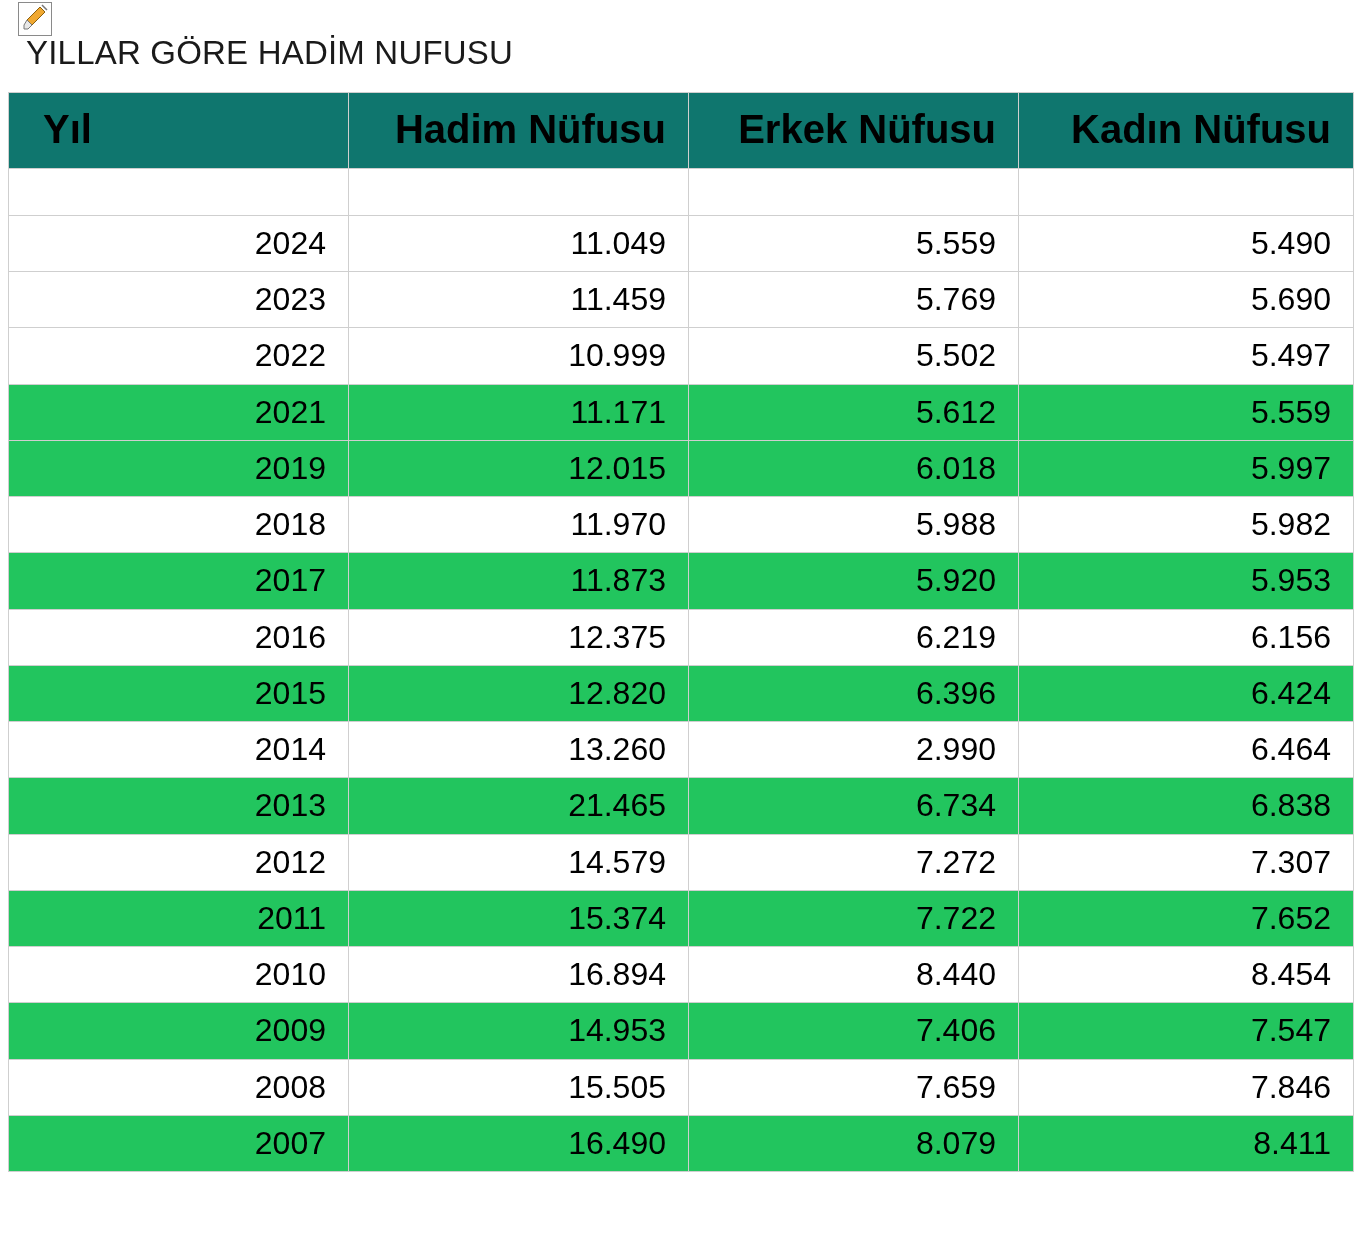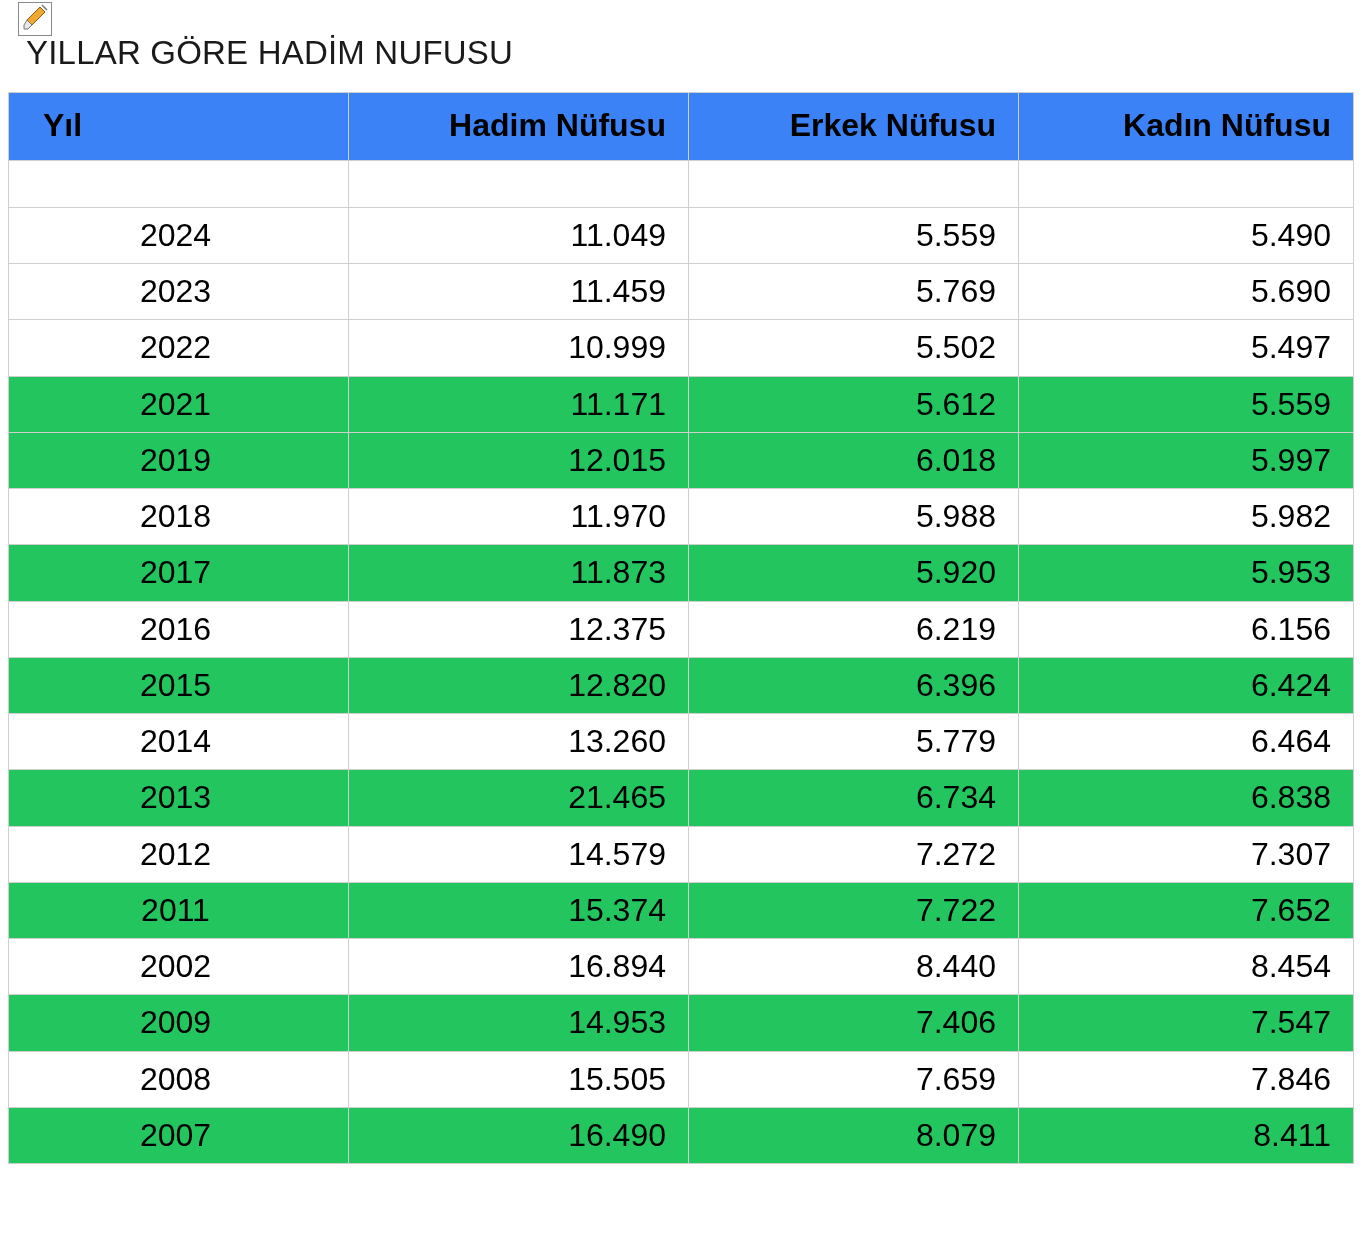--- a/index.html
+++ b/index.html
@@ -50,43 +50,43 @@
     border-collapse: collapse;
     width: 1345px;
     table-layout: fixed;
   }
   table.data col.c0 { width: 340px; }
   table.data col.c1 { width: 340px; }
   table.data col.c2 { width: 330px; }
   table.data col.c3 { width: 335px; }
 
   table.data th {
-    font-size: 32px;
+    font-size: 40px;
     font-weight: bold;
     padding: 14px 22px 16px 6px;
     border: 1px solid #cfcfcf;
-    background: #3b82f6;
+    background: #0f766e;
     text-align: right;
     white-space: nowrap;
   }
   table.data th.left {
     text-align: left;
     padding-left: 34px;
   }
 
   table.data td {
     font-size: 32px;
     padding: 6px 22px 7px 22px;
     border: 1px solid #cfcfcf;
     text-align: right;
     white-space: nowrap;
     line-height: 1.32;
   }
   table.data td.year {
-    text-align: center;
+    text-align: right;
     padding-left: 16px;
   }
   table.data tr.alt td {
     background: #22c55e;
   }
   table.data tr.spacer td {
     height: 46px;
     padding: 0;
     border-left: 1px solid #cfcfcf;
     border-right: 1px solid #cfcfcf;
@@ -184,21 +184,21 @@
         </tr>
         <tr class="alt">
           <td class="year">2015</td>
           <td>12.820</td>
           <td>6.396</td>
           <td>6.424</td>
         </tr>
         <tr>
           <td class="year">2014</td>
           <td>13.260</td>
-          <td>5.779</td>
+          <td>2.990</td>
           <td>6.464</td>
         </tr>
         <tr class="alt">
           <td class="year">2013</td>
           <td>21.465</td>
           <td>6.734</td>
           <td>6.838</td>
         </tr>
         <tr>
           <td class="year">2012</td>
@@ -206,21 +206,21 @@
           <td>7.272</td>
           <td>7.307</td>
         </tr>
         <tr class="alt">
           <td class="year">2011</td>
           <td>15.374</td>
           <td>7.722</td>
           <td>7.652</td>
         </tr>
         <tr>
-          <td class="year">2002</td>
+          <td class="year">2010</td>
           <td>16.894</td>
           <td>8.440</td>
           <td>8.454</td>
         </tr>
         <tr class="alt">
           <td class="year">2009</td>
           <td>14.953</td>
           <td>7.406</td>
           <td>7.547</td>
         </tr>

